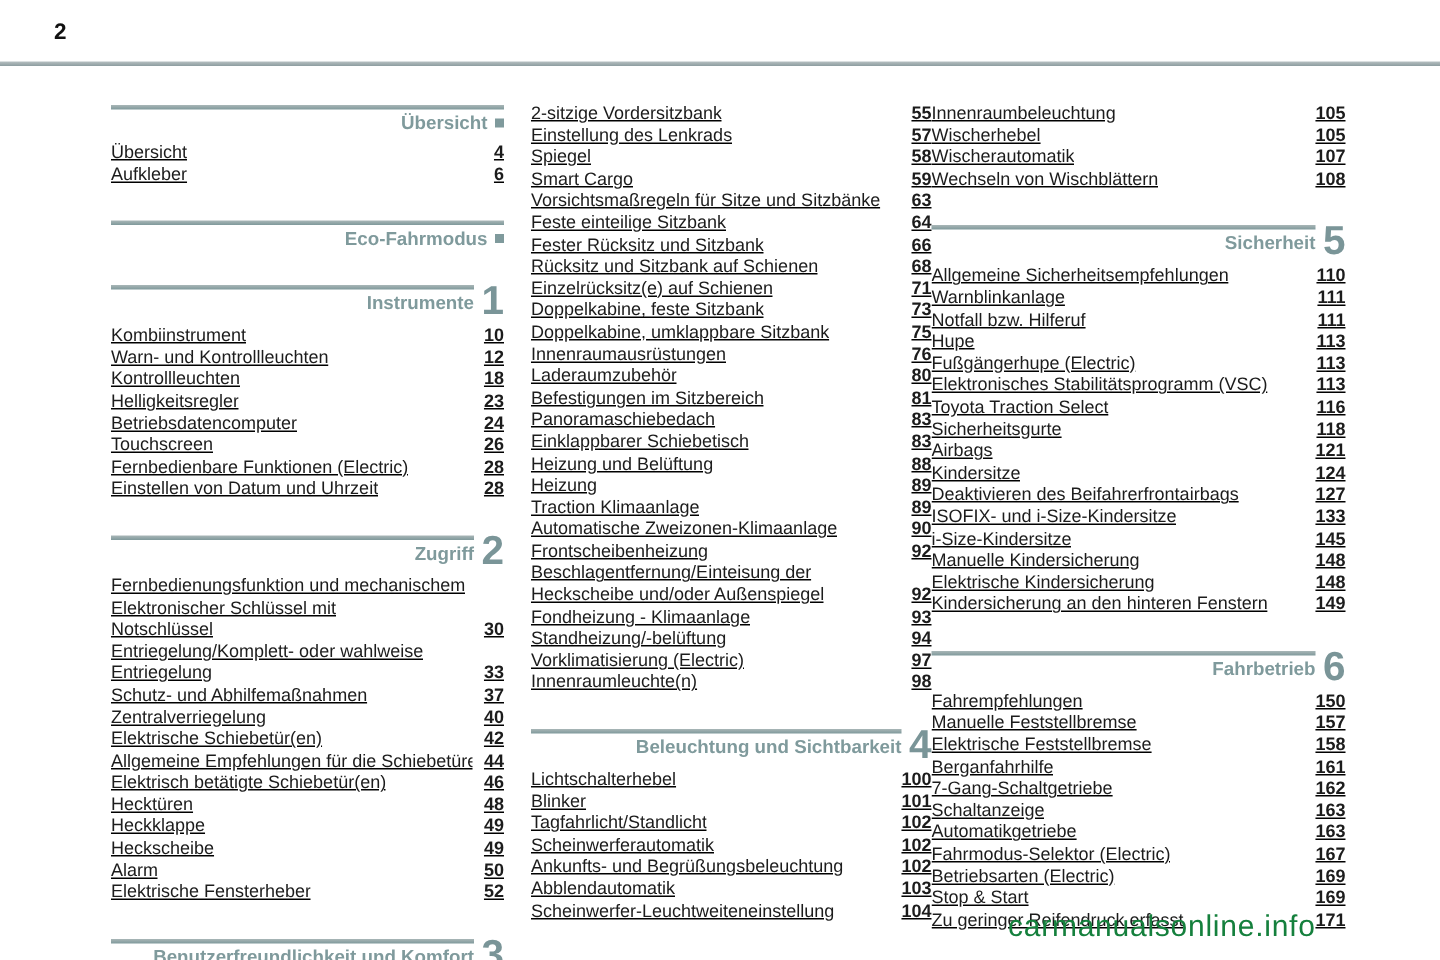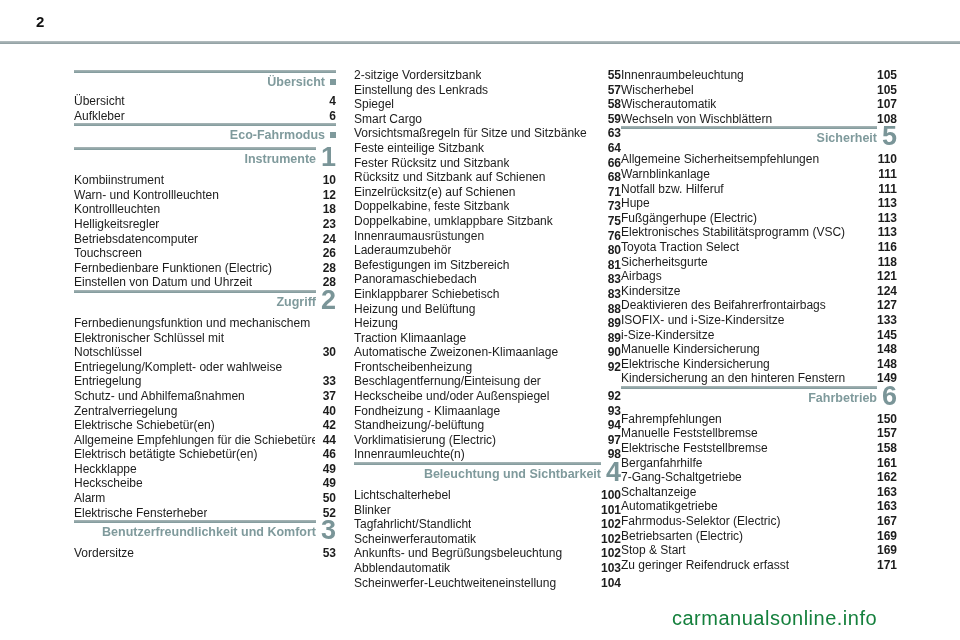--- a/index.html
+++ b/index.html
@@ -13,33 +13,33 @@
   }
   .toprule{
     position:absolute;top:41px;left:0;width:960px;height:3px;
     background:linear-gradient(to bottom,#b6bfc1,#8d9da0);
   }
   .col{position:absolute;top:68px;}
   #col-0{left:74px;width:262px;}
   #col-1{left:354px;width:267px;}
   #col-2{left:621px;width:276px;}
 
-  .section{display:flex;align-items:flex-start;margin-top:0;margin-bottom:5px;}
+  .section{display:flex;align-items:flex-start;margin-top:24px;margin-bottom:5px;}
   .col > .section:first-child{margin-top:2px;}
   .sec-main{flex:1;min-width:0;}
   .bar{height:3px;background:linear-gradient(to bottom,#a9b6b7,#7f999b);}
   .lab-row{display:flex;justify-content:flex-end;align-items:center;gap:5px;padding-top:2px;}
   .lab{font-size:12.5px;font-weight:bold;color:#7f9a9c;white-space:nowrap;}
   .sq{width:6px;height:6px;background:#7f9a9c;display:inline-block;flex:0 0 auto;}
   .bignum{
     width:17px;margin-left:3px;text-align:right;
     font-size:27px;line-height:21px;font-weight:bold;color:#7a9598;
   }
 
-  .entries{margin:0;}
+  .entries{margin:0;text-decoration:underline;}
   .entry-line{
     display:flex;justify-content:space-between;align-items:baseline;
     font-size:12px;line-height:14.6px;color:#1c1c1c;
   }
   .entry-line .txt{white-space:nowrap;overflow:hidden;}
   .entry-line .pg{font-weight:bold;margin-left:8px;flex:0 0 auto;}
 
   .watermark{
     position:absolute;left:672px;top:607px;
     font-size:20px;color:#15803d;letter-spacing:0.5px;white-space:nowrap;
@@ -164,20 +164,24 @@
         </div>
         <div class="entry-line">
           <span class="txt">Allgemeine Empfehlungen für die Schiebetüren</span>
           <span class="pg">44</span>
         </div>
         <div class="entry-line">
           <span class="txt">Elektrisch betätigte Schiebetür(en)</span>
           <span class="pg">46</span>
         </div>
         <div class="entry-line">
+          <span class="txt">Hecktüren</span>
+          <span class="pg">48</span>
+        </div>
+        <div class="entry-line">
           <span class="txt">Heckklappe</span>
           <span class="pg">49</span>
         </div>
         <div class="entry-line">
           <span class="txt">Heckscheibe</span>
           <span class="pg">49</span>
         </div>
         <div class="entry-line">
           <span class="txt">Alarm</span>
           <span class="pg">50</span>

